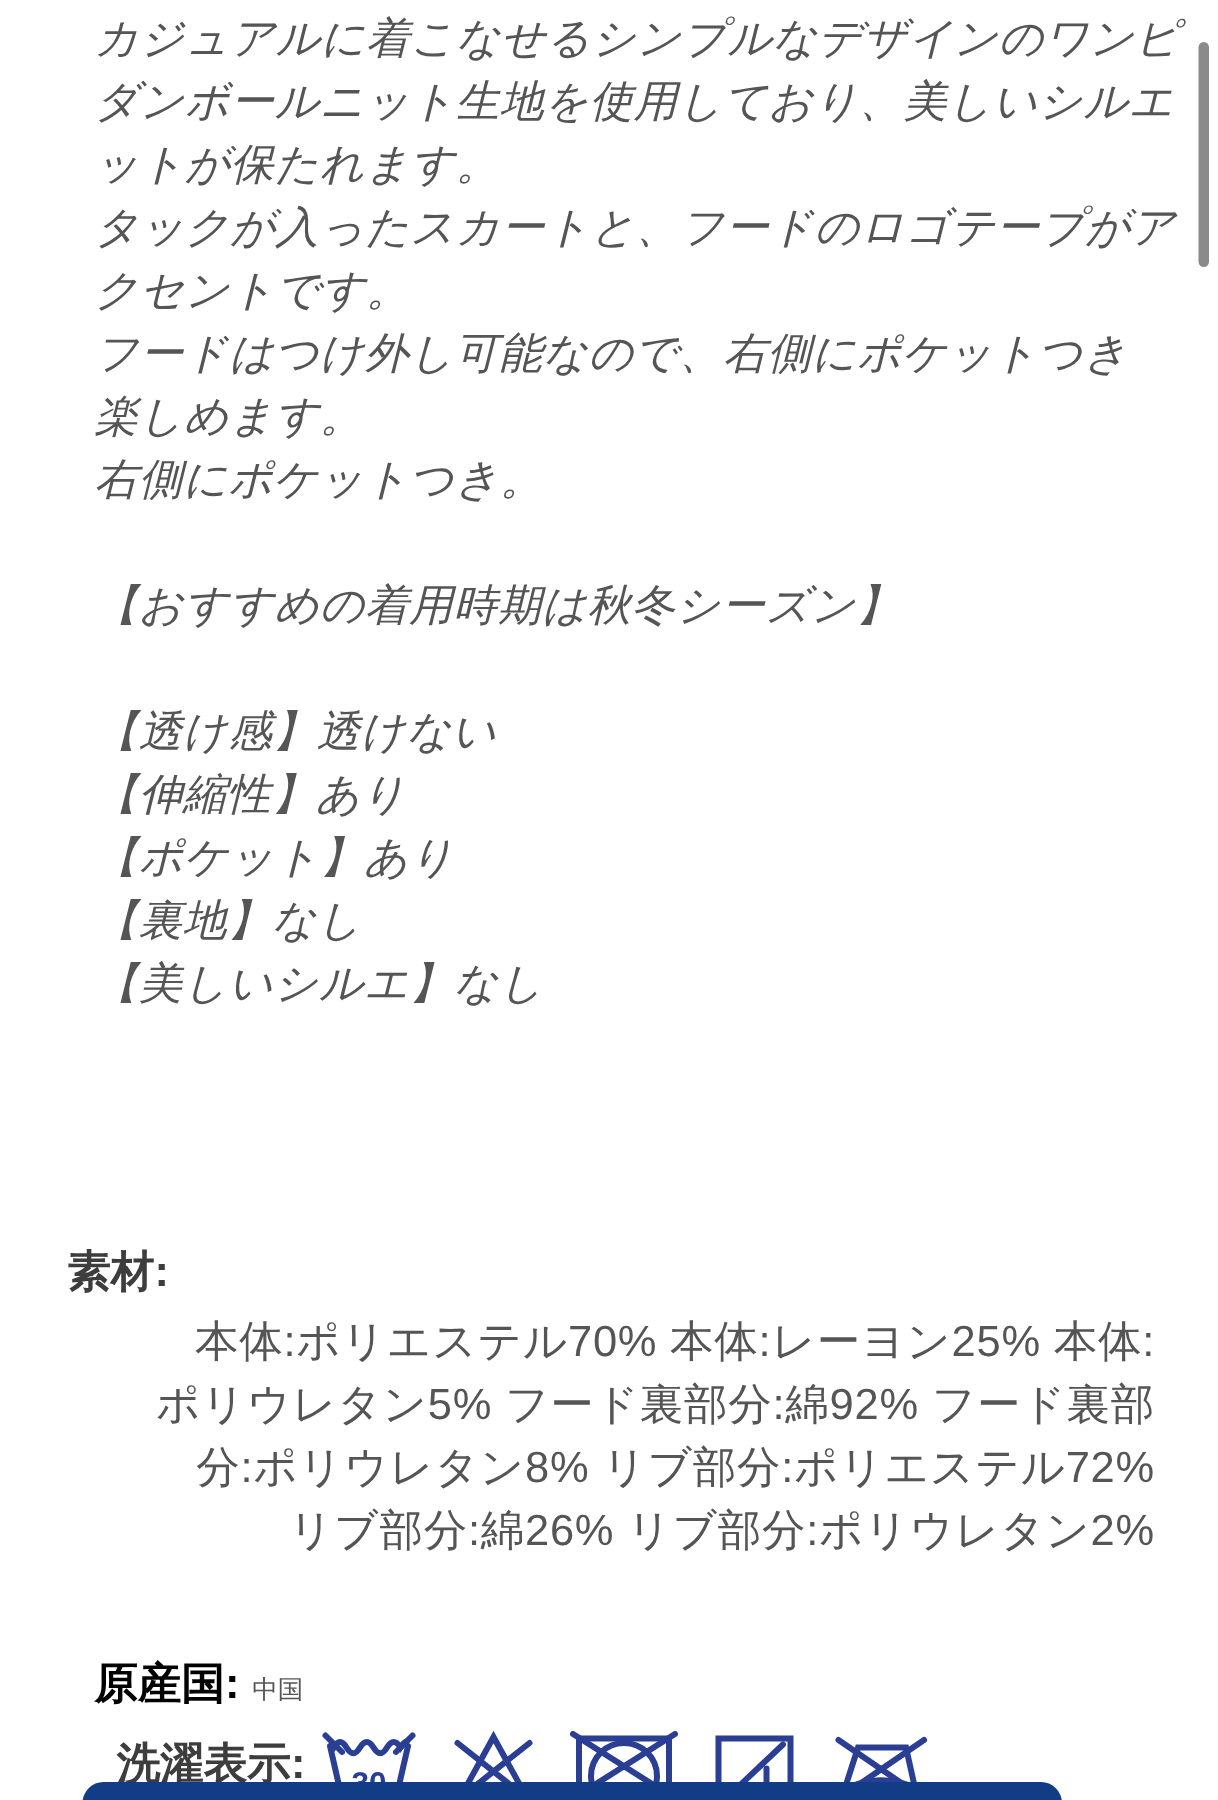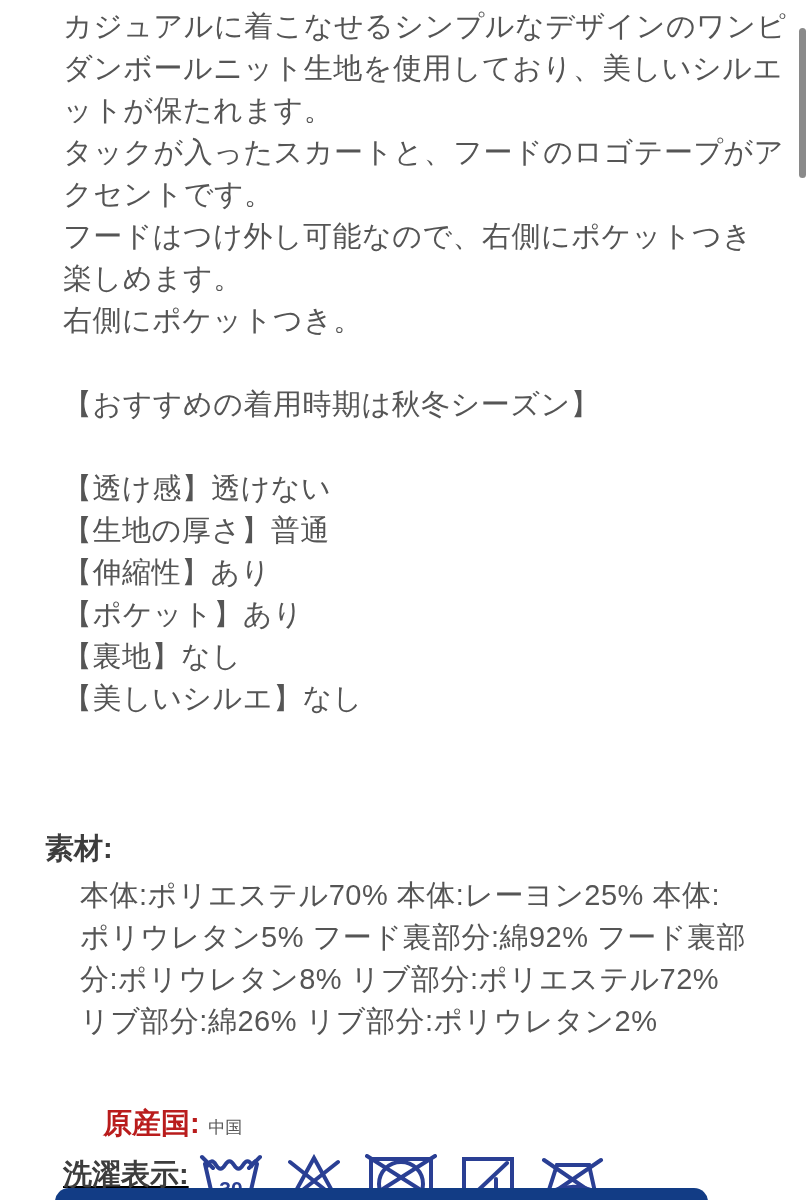--- a/index.html
+++ b/index.html
@@ -1,41 +1,41 @@
 <!DOCTYPE html>
 <html><head>
 <meta charset="utf-8">
 <style>
   * { margin:0; padding:0; box-sizing:border-box; }
   html,body { width:812px; height:1200px; background:#ffffff; overflow:hidden; }
   body { font-family:"Liberation Sans","DejaVu Sans",sans-serif; position:relative; }
 
-  .content { position:absolute; left:63px; top:5px; width:720px; }
+  .content { position:absolute; left:63px; top:5px; width:720px;font-style:italic; }
 
   .line {
     height:42px; line-height:42px; font-size:29px; color:#555555;
     white-space:nowrap; letter-spacing:0.5px;
   }
 
   .material-heading {
     position:absolute; left:45px; top:827px; height:42px; line-height:42px;
     font-size:29px; font-weight:bold; color:#3d3d3d; white-space:nowrap;
   }
-  .material-lines { position:absolute; left:80px; top:874px; width:720px; }
+  .material-lines { position:absolute; left:50px; top:874px; width:720px;text-align:right; }
 
   .origin-row {
     position:absolute; left:63px; top:1102px; height:42px; line-height:42px;
     white-space:nowrap;
   }
-  .origin-row .label { font-size:29px; font-weight:bold; color:#b91c1c;margin-left:40px; }
+  .origin-row .label { font-size:29px; font-weight:bold; color:#000000; }
   .origin-row .value { font-size:17px; color:#555555; margin-left:4px; }
 
   .laundry-row {
-    position:absolute; left:63px; top:1152px; height:48px;
-    display:flex; align-items:flex-start; white-space:nowrap;text-decoration:underline;
+    position:absolute; left:78px; top:1152px; height:48px;
+    display:flex; align-items:center; white-space:nowrap;
   }
   .laundry-row .label {
     font-size:29px; font-weight:bold; color:#3d3d3d;
     line-height:44px; margin-right:10px;
   }
   .laundry-icons { display:flex; gap:22px; align-items:flex-start; padding-top:2px; }
   .laundry-icons svg { display:block; }
 
   .cta-button {
     position:absolute; left:55px; top:1188px; width:653px; height:40px;
@@ -56,21 +56,20 @@
     <div class="line">ットが保たれます。</div>
     <div class="line">タックが入ったスカートと、フードのロゴテープがア</div>
     <div class="line">クセントです。</div>
     <div class="line">フードはつけ外し可能なので、右側にポケットつき</div>
     <div class="line">楽しめます。</div>
     <div class="line">右側にポケットつき。</div>
     <div class="line"></div>
     <div class="line">【おすすめの着用時期は秋冬シーズン】</div>
     <div class="line"></div>
     <div class="line">【透け感】透けない</div>
-    <div class="line">【生地の厚さ】普通</div>
     <div class="line">【伸縮性】あり</div>
     <div class="line">【ポケット】あり</div>
     <div class="line">【裏地】なし</div>
     <div class="line">【美しいシルエ】なし</div>
   </div>
 
 <div class="material-heading">素材:</div>
 
 <div class="material-lines">
     <div class="line">本体:ポリエステル70% 本体:レーヨン25% 本体:</div>

